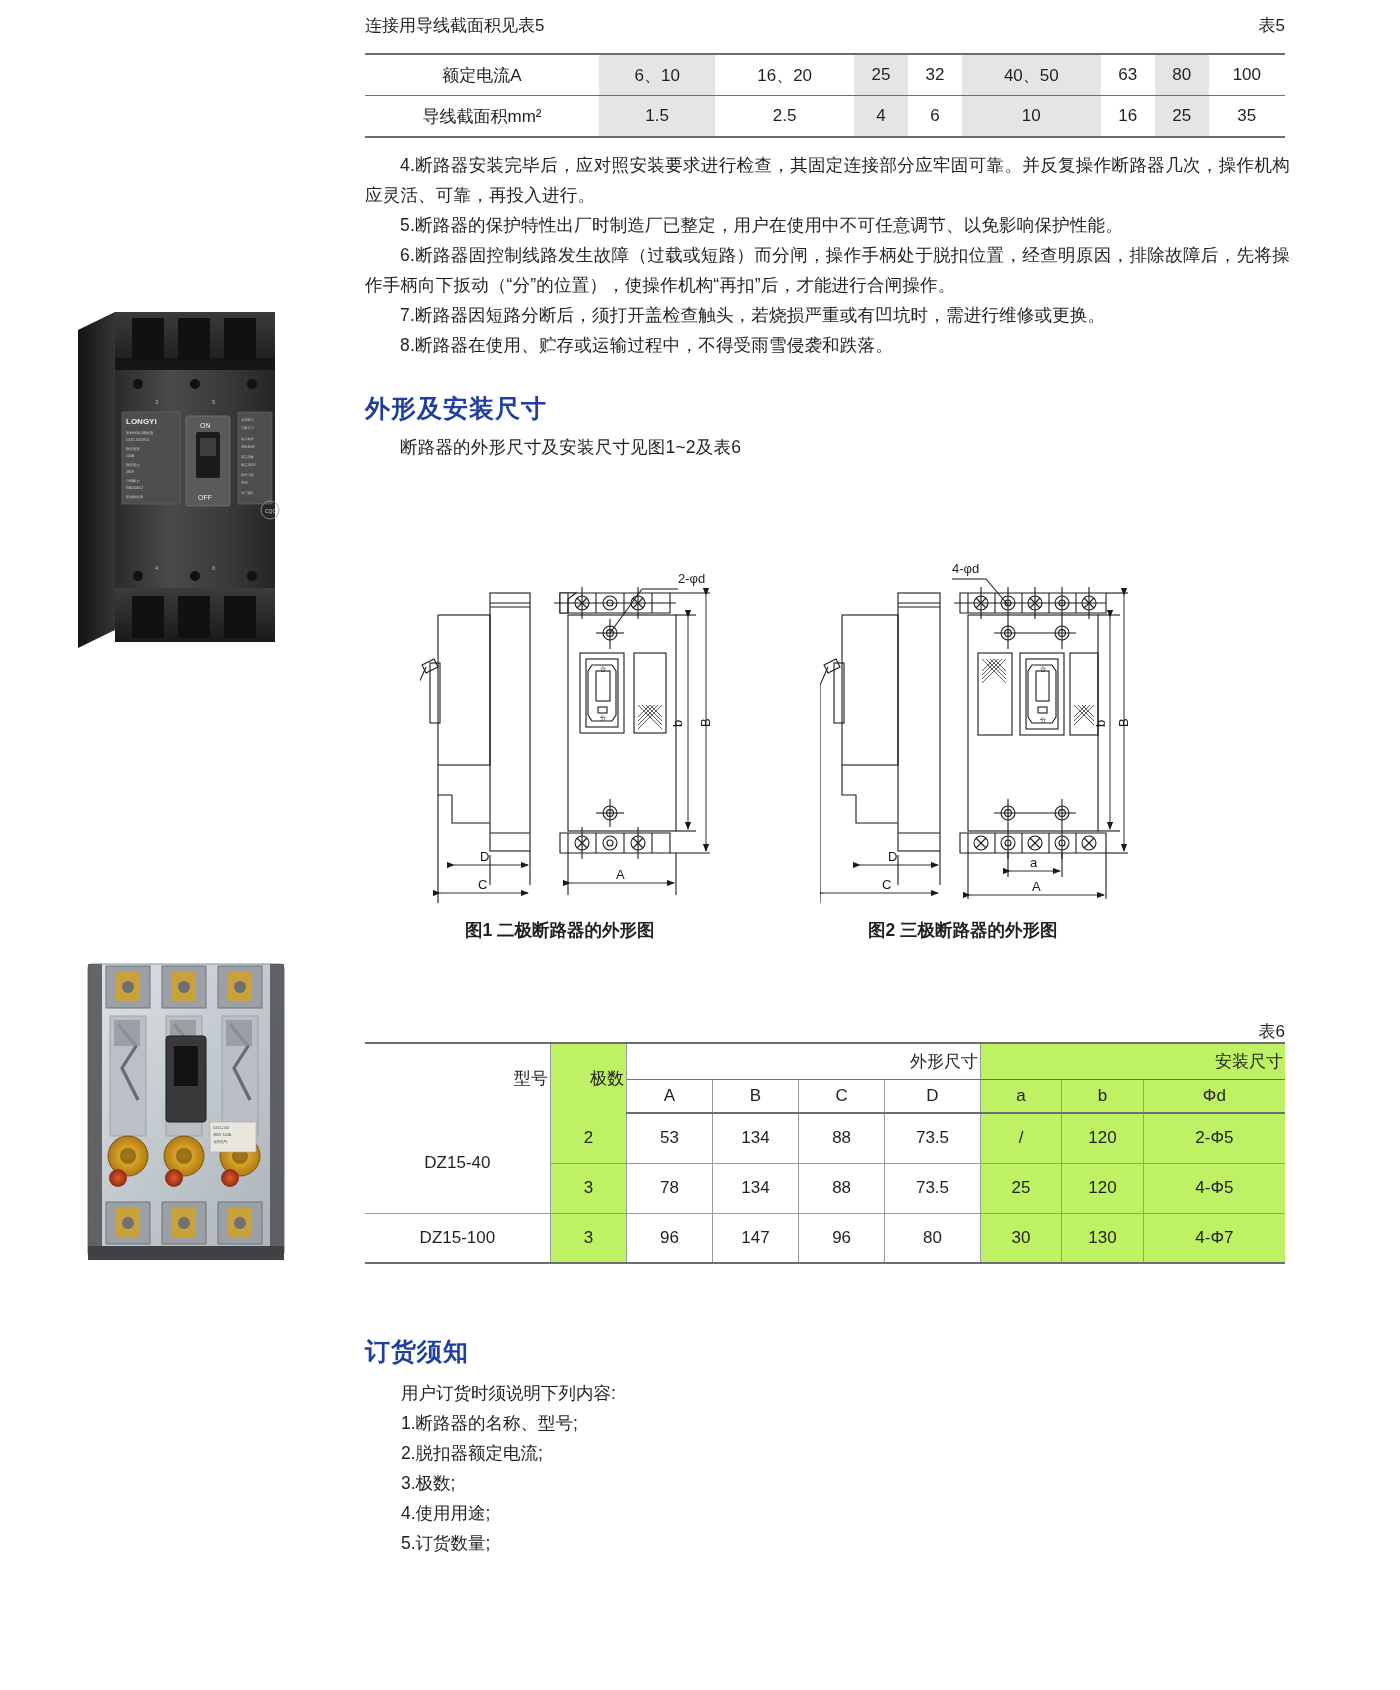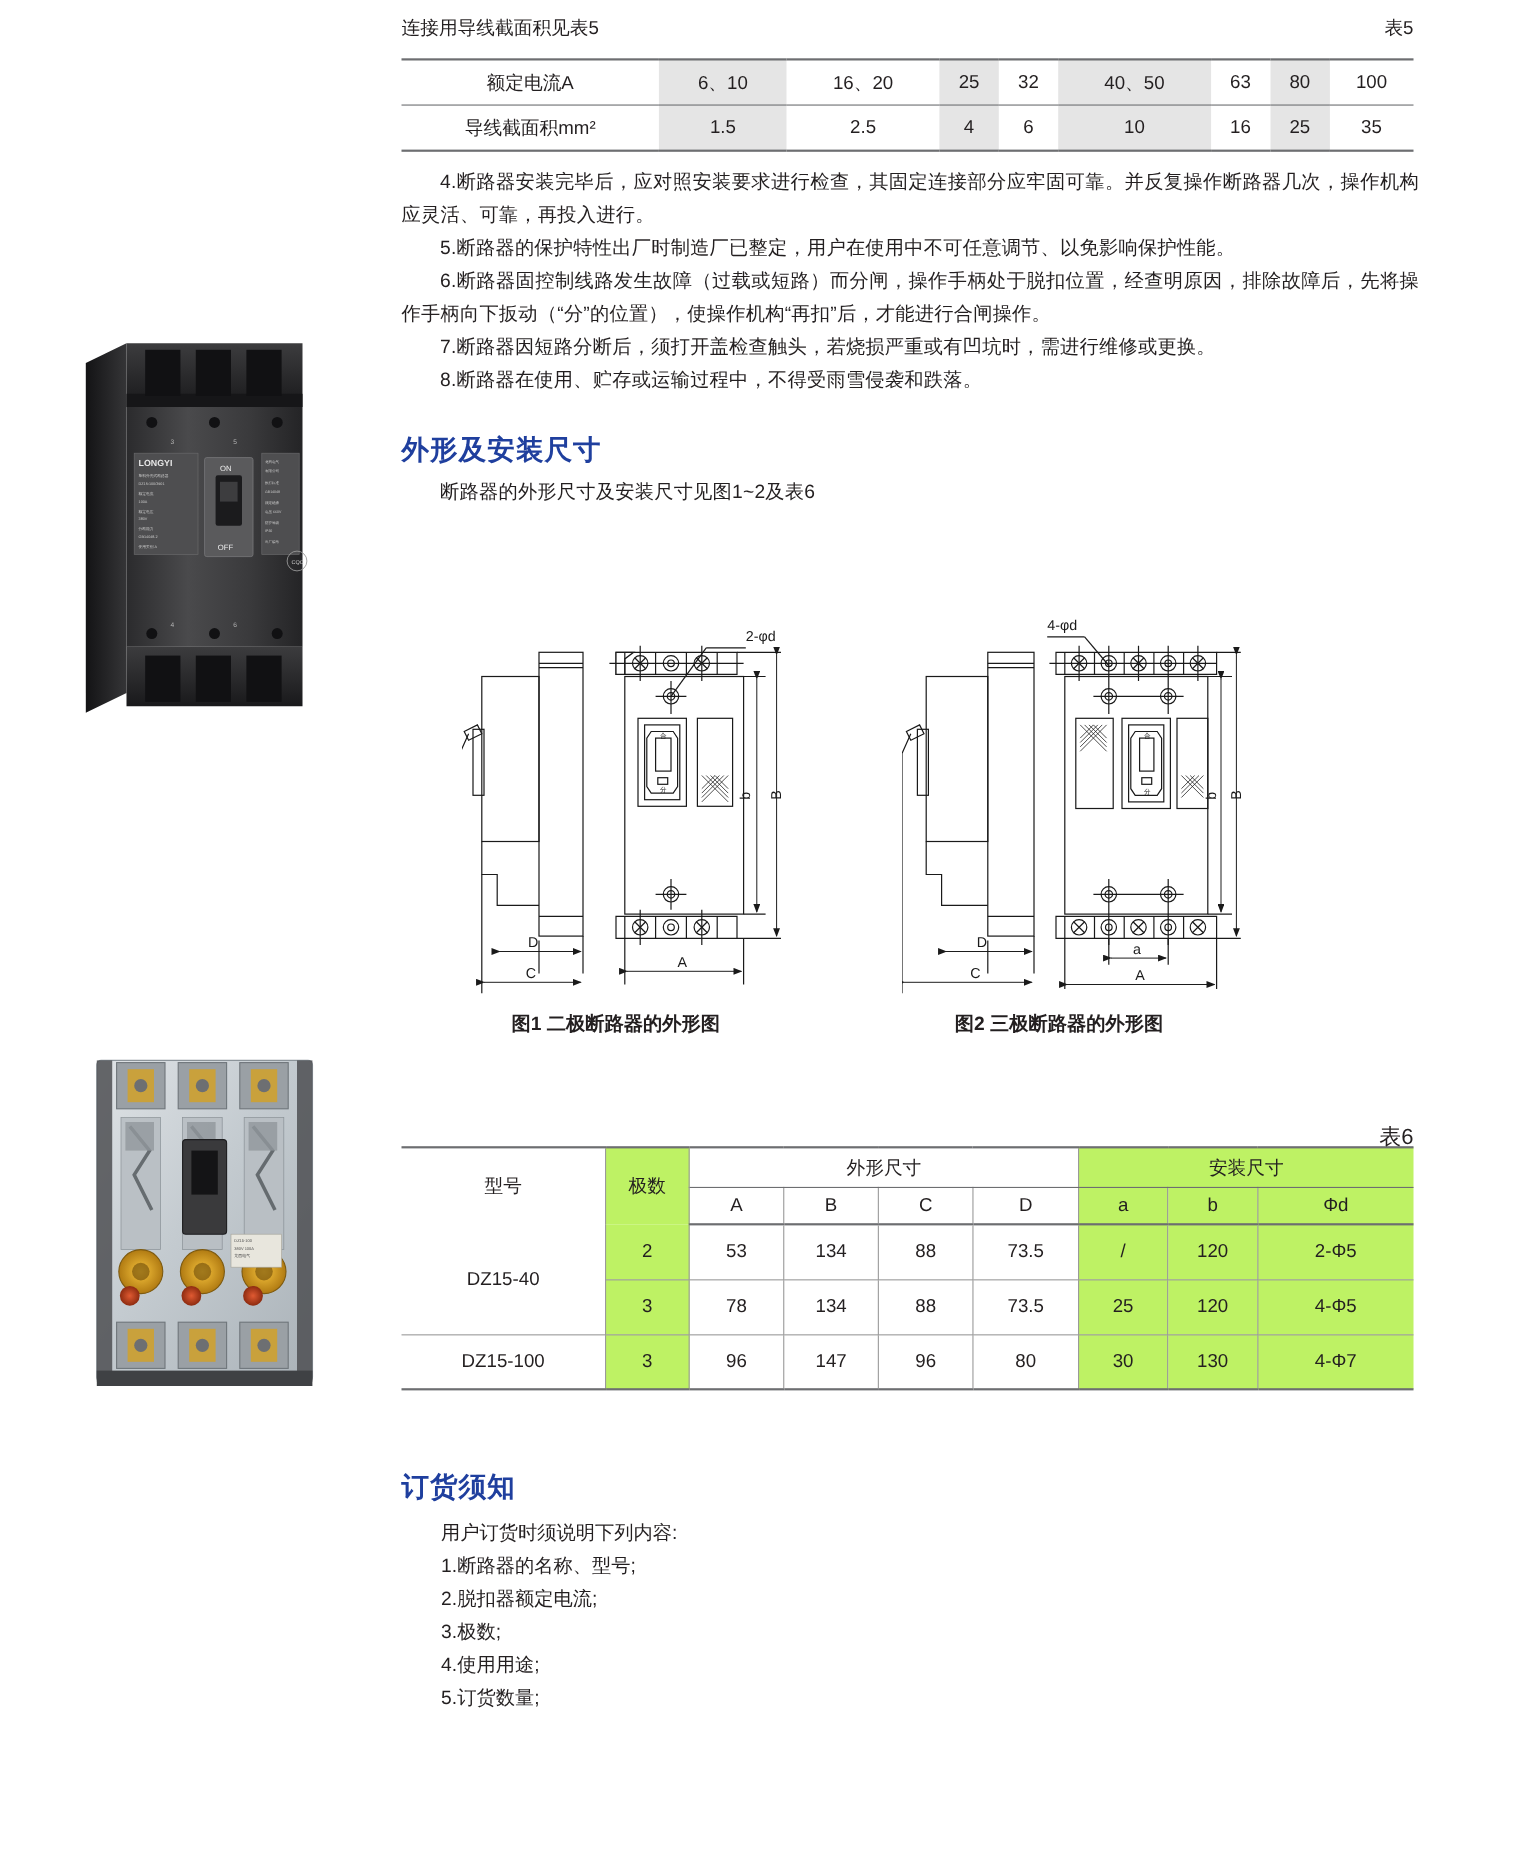--- a/index.html
+++ b/index.html
@@ -65,38 +65,38 @@
   
   .fig-cap {
     position:absolute;
     font-size:17.5px;
     font-weight:bold;
     color:#231f20;
   }
 
   
   .t6-wrap { position:absolute; left:365px; top:1020px; width:920px; }
-  .t6-no { position:absolute; right:0; top:0; font-size:20px; }
+  .t6-no { position:absolute; right:0; top:0; font-size:17px; }
   table.t6 {
     border-collapse:collapse;
     width:920px;
     margin-top:22px;
     font-size:17px;
   }
   table.t6 td, table.t6 th {
     text-align:center;
     font-weight:normal;
     color:#231f20;
     border-left:1px solid #9a9a9a;
     border-right:1px solid #9a9a9a;
     padding:6px 2px;
   }
   table.t6 .nobl { border-left:none; }
   table.t6 .nobr { border-right:none; }
-  .t6 .topline td, .t6 .topline th { border-top:2px solid #6d6e71; }
+  .t6 .topline td, .t6 .topline th { border-top:2px solid #6d6e71;text-align:right; }
   .t6 .headsep { border-bottom:2px solid #6d6e71; }
   .t6 .grpline { border-bottom:1px solid #6d6e71; }
   .t6 .rowline { border-bottom:1px solid #9a9a9a; }
   .t6 .botline { border-bottom:2px solid #6d6e71; }
   .cellhl { background:#bef264; }
 
   
   .photo { position:absolute; }
 
   

